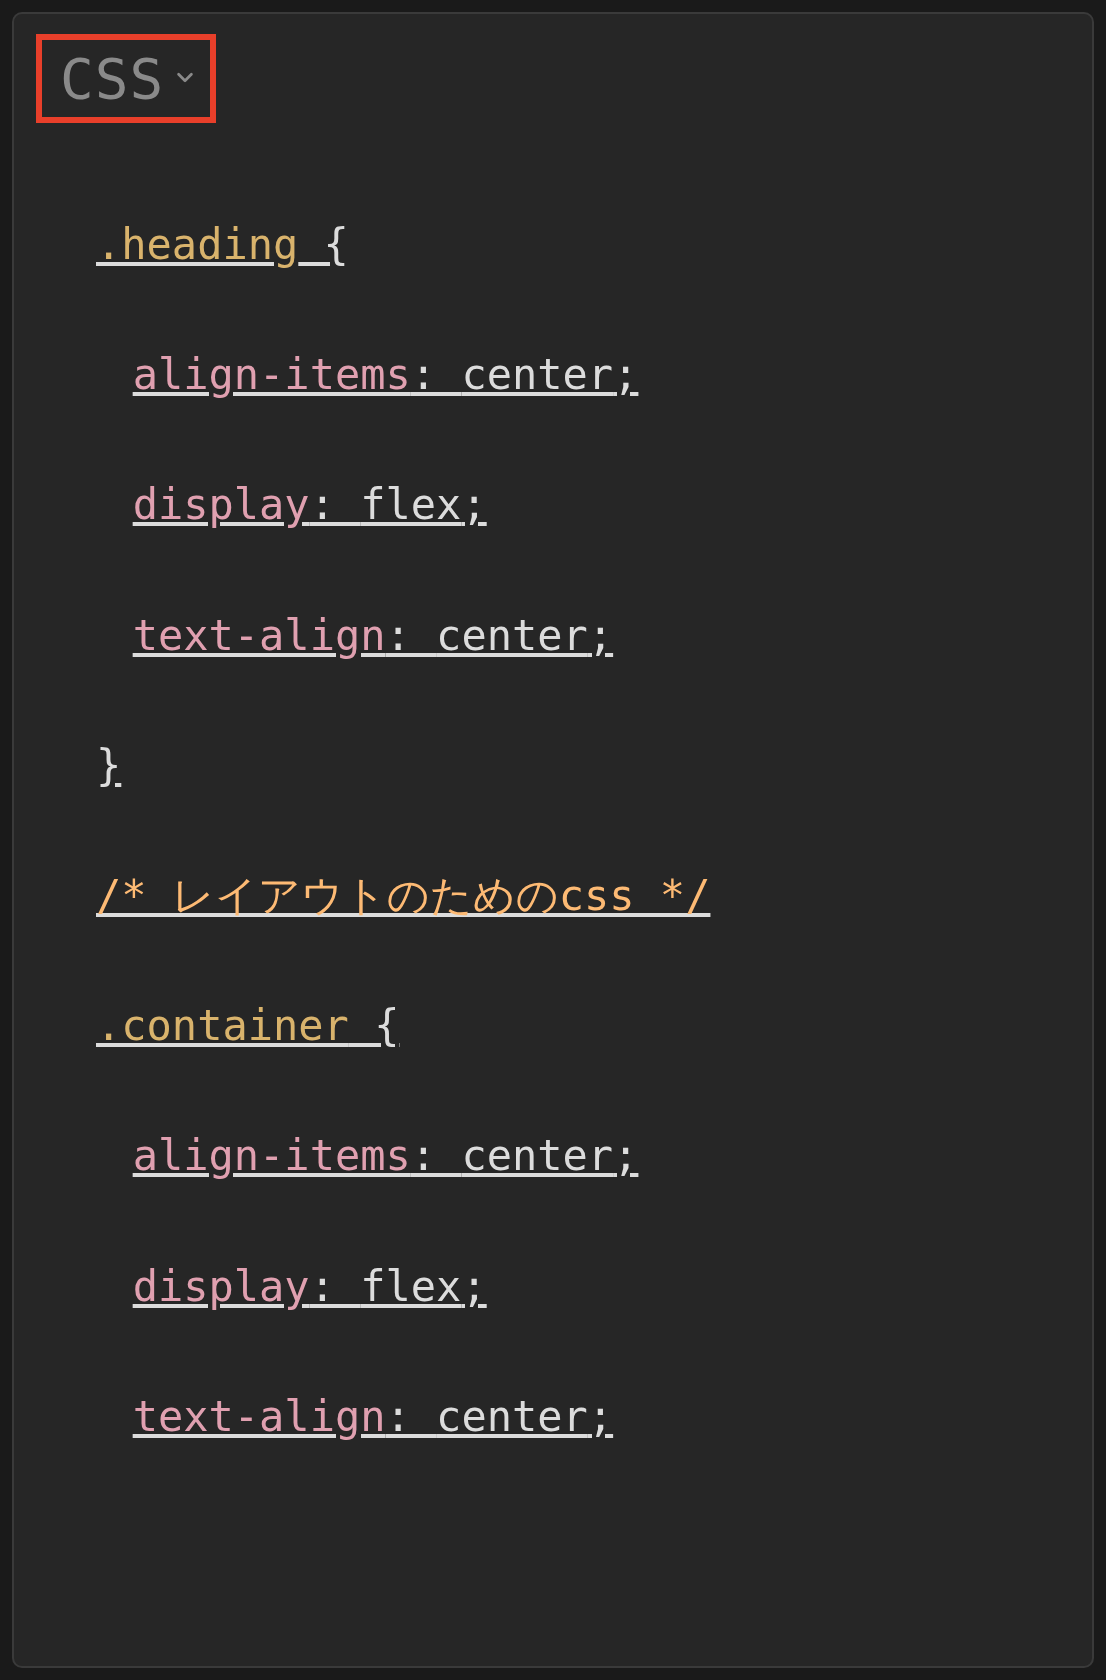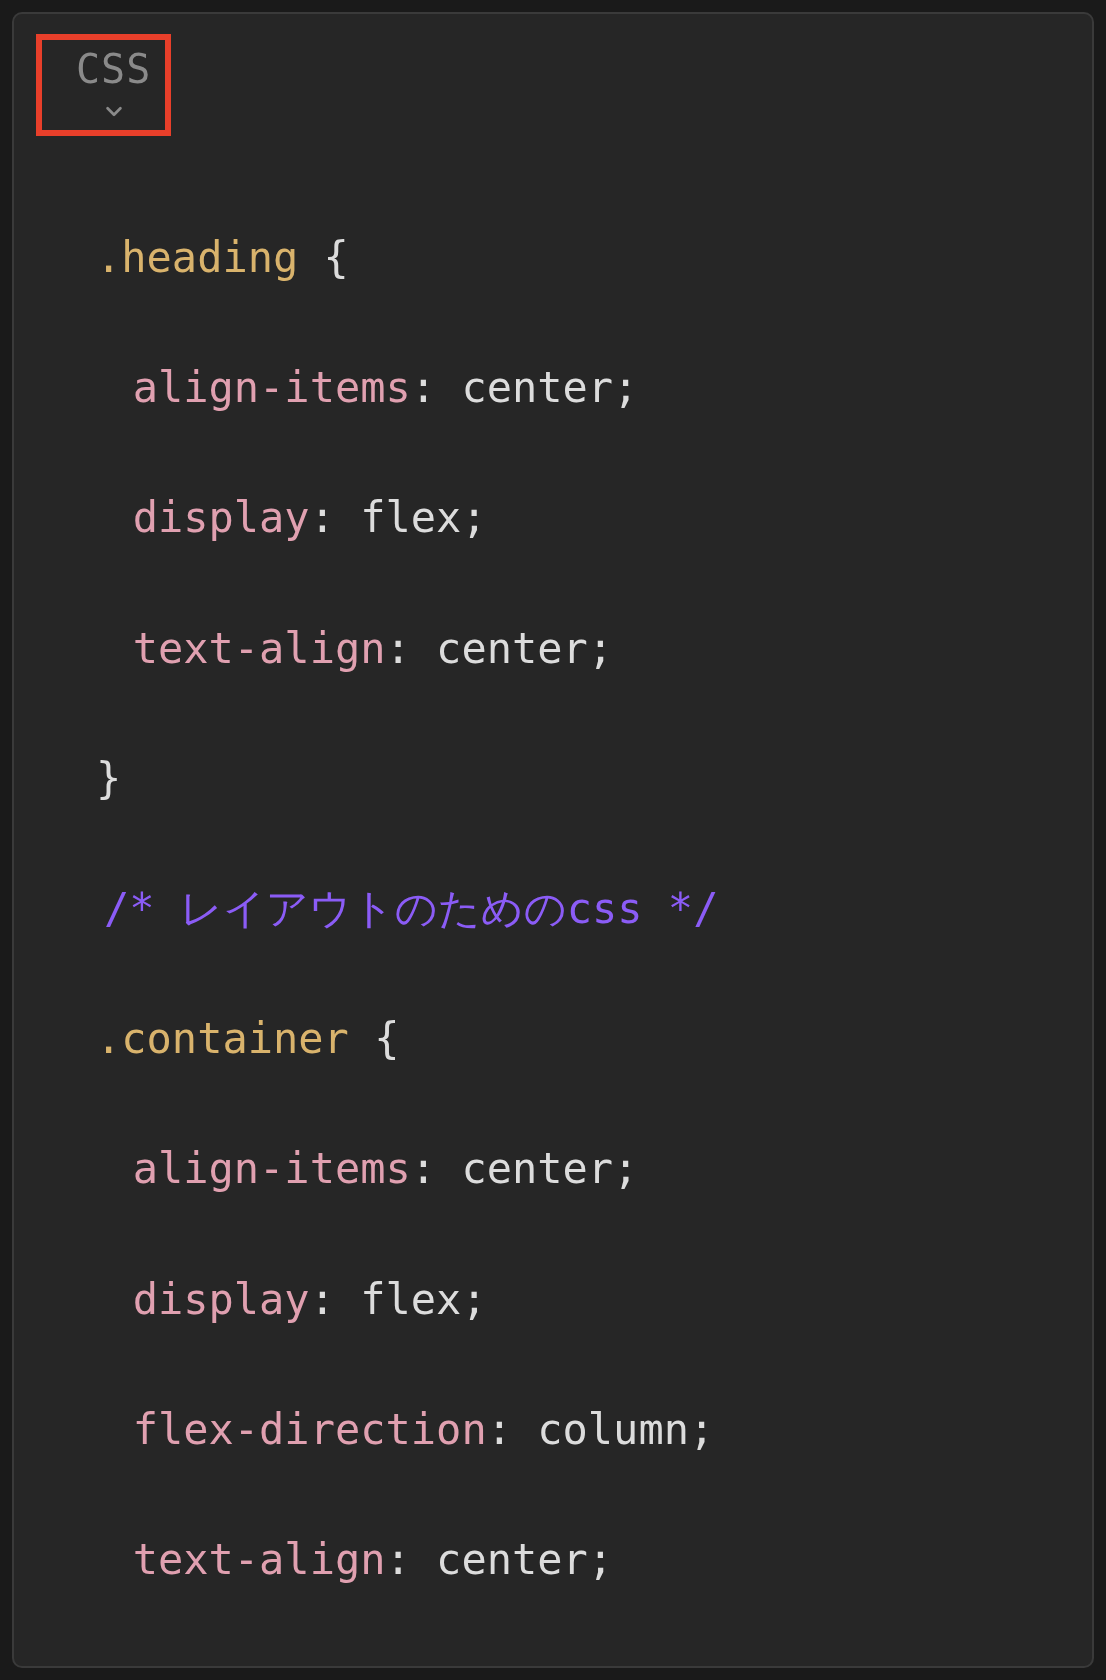--- a/index.html
+++ b/index.html
@@ -17,50 +17,49 @@
       border: 2px solid #3a3a3a;
       border-radius: 10px;
       padding: 20px 22px;
       overflow: hidden;
     }
     .lang-selector {
       display: inline-flex;
       align-items: center;
       gap: 10px;
       border: 6px solid #e83f2a;
-      padding: 6px 14px 6px 34px;
+      padding: 6px 14px 6px 18px;
       color: #8a8a8a;
-      font-size: 40px;
+      font-size: 56px;
       cursor: pointer;
       user-select: none;
       font-family: ui-monospace, "SF Mono", Menlo, Consolas, monospace;
       letter-spacing: 1px;
-      flex-direction: column;
     }
     .chevron {
       width: 22px;
       height: 22px;
       position: relative;
       top: -2px;
     }
     .chevron svg { display: block; }
     .code-area {
       padding: 24px 0 0 60px;
       font-size: 42px;
       line-height: 1.55;
       color: #dcdcdc;
       white-space: pre;
     }
-    .line { display: block; }
+    .line { display: block; text-decoration: underline; }
     .indent1 { padding-left: 1.45ch; }
     .tok-sel   { color: #d9b36c; }   
     .tok-prop  { color: #e0a0b0; margin-top: 28px; }   
     .tok-punc  { color: #dcdcdc; }   
     .tok-val   { color: #dcdcdc; margin-top: 28px; }
-    .tok-comment { color: #8b5cf6; margin-left: 8px; } 
+    .tok-comment { color: #fdba74; } 
   </style>
 </head>
 <body>
 
 <div class="editor-frame">
 
   <div class="lang-selector">
     <span>CSS</span>
     <span class="chevron">
       <svg viewBox="0 0 24 24" width="22" height="22" fill="none" stroke="#8a8a8a" stroke-width="3" stroke-linecap="round" stroke-linejoin="round">
@@ -72,21 +71,20 @@
   <div class="code-area">
 <span class="line"><span class="tok-sel">.heading</span><span class="tok-punc"> {</span></span>
 <span class="line indent1"><span class="tok-prop">align-items</span><span class="tok-punc">: </span><span class="tok-val">center</span><span class="tok-punc">;</span></span>
 <span class="line indent1"><span class="tok-prop">display</span><span class="tok-punc">: </span><span class="tok-val">flex</span><span class="tok-punc">;</span></span>
 <span class="line indent1"><span class="tok-prop">text-align</span><span class="tok-punc">: </span><span class="tok-val">center</span><span class="tok-punc">;</span></span>
 <span class="line"><span class="tok-punc">}</span></span>
 <span class="line"><span class="tok-comment">/* レイアウトのためのcss */</span></span>
 <span class="line"><span class="tok-sel">.container</span><span class="tok-punc"> {</span></span>
 <span class="line indent1"><span class="tok-prop">align-items</span><span class="tok-punc">: </span><span class="tok-val">center</span><span class="tok-punc">;</span></span>
 <span class="line indent1"><span class="tok-prop">display</span><span class="tok-punc">: </span><span class="tok-val">flex</span><span class="tok-punc">;</span></span>
-<span class="line indent1"><span class="tok-prop">flex-direction</span><span class="tok-punc">: </span><span class="tok-val">column</span><span class="tok-punc">;</span></span>
 <span class="line indent1"><span class="tok-prop">text-align</span><span class="tok-punc">: </span><span class="tok-val">center</span><span class="tok-punc">;</span></span>
 
 
 
 
 
 
 
 
   </div>

